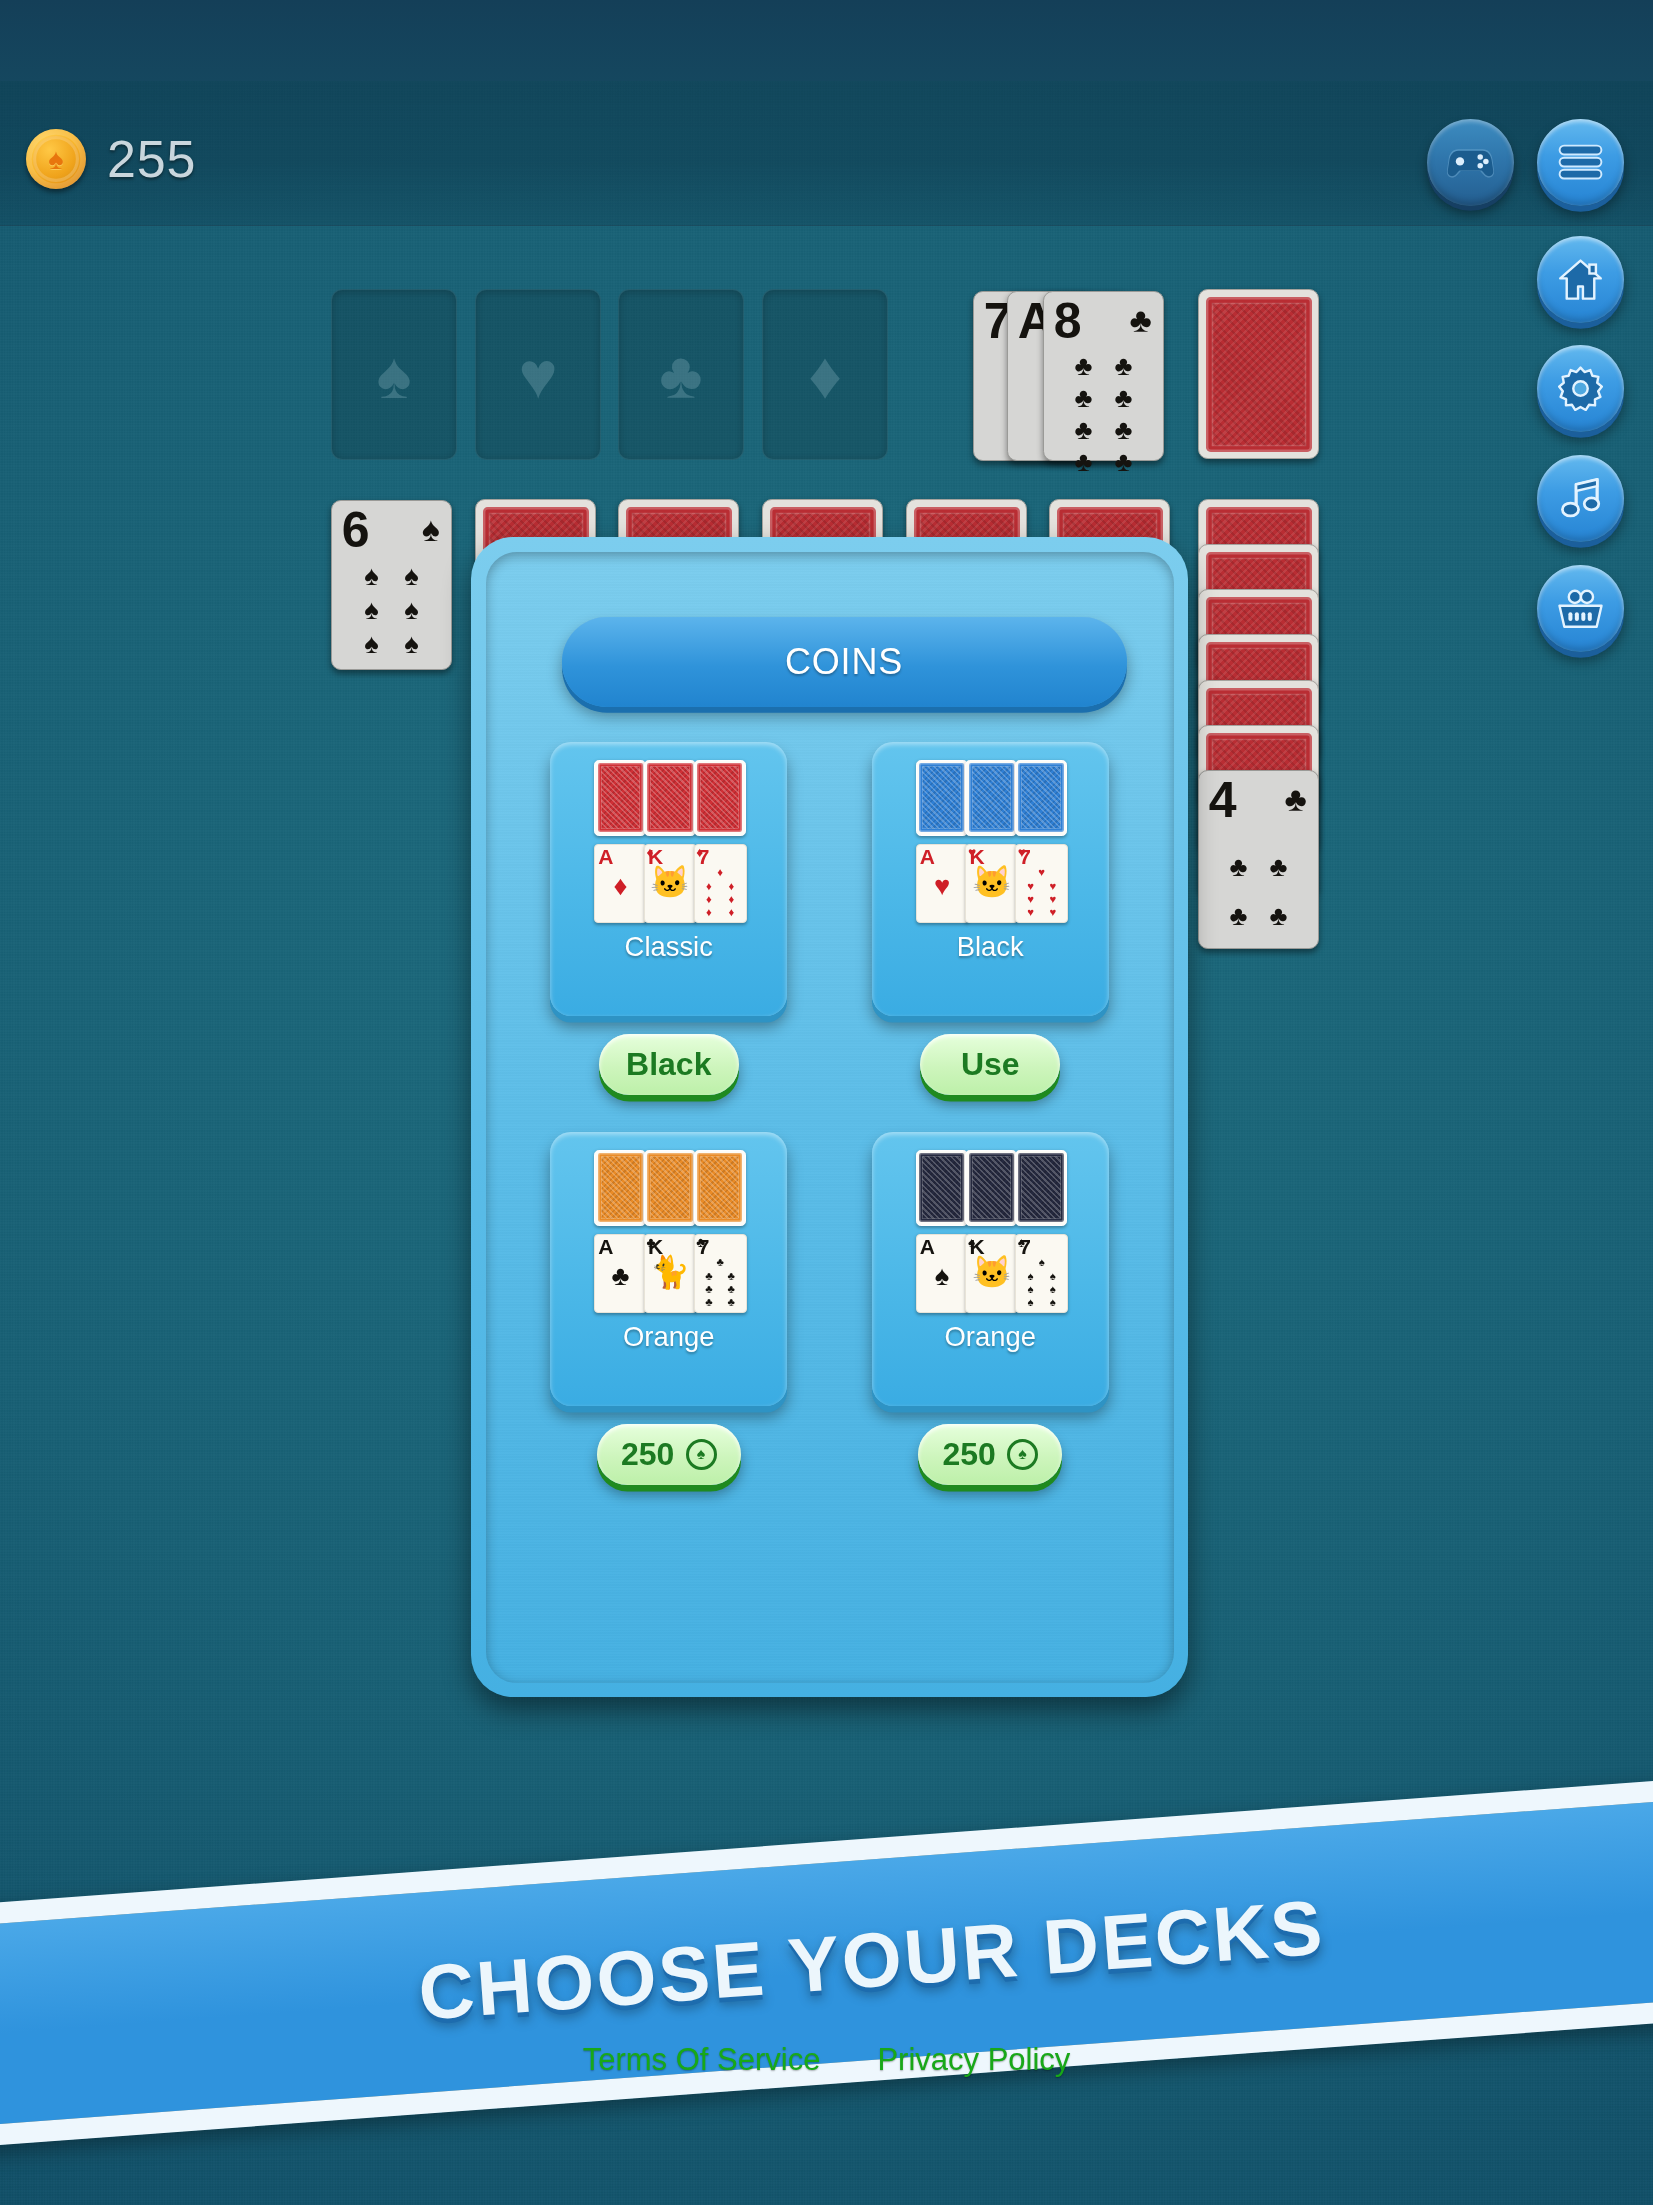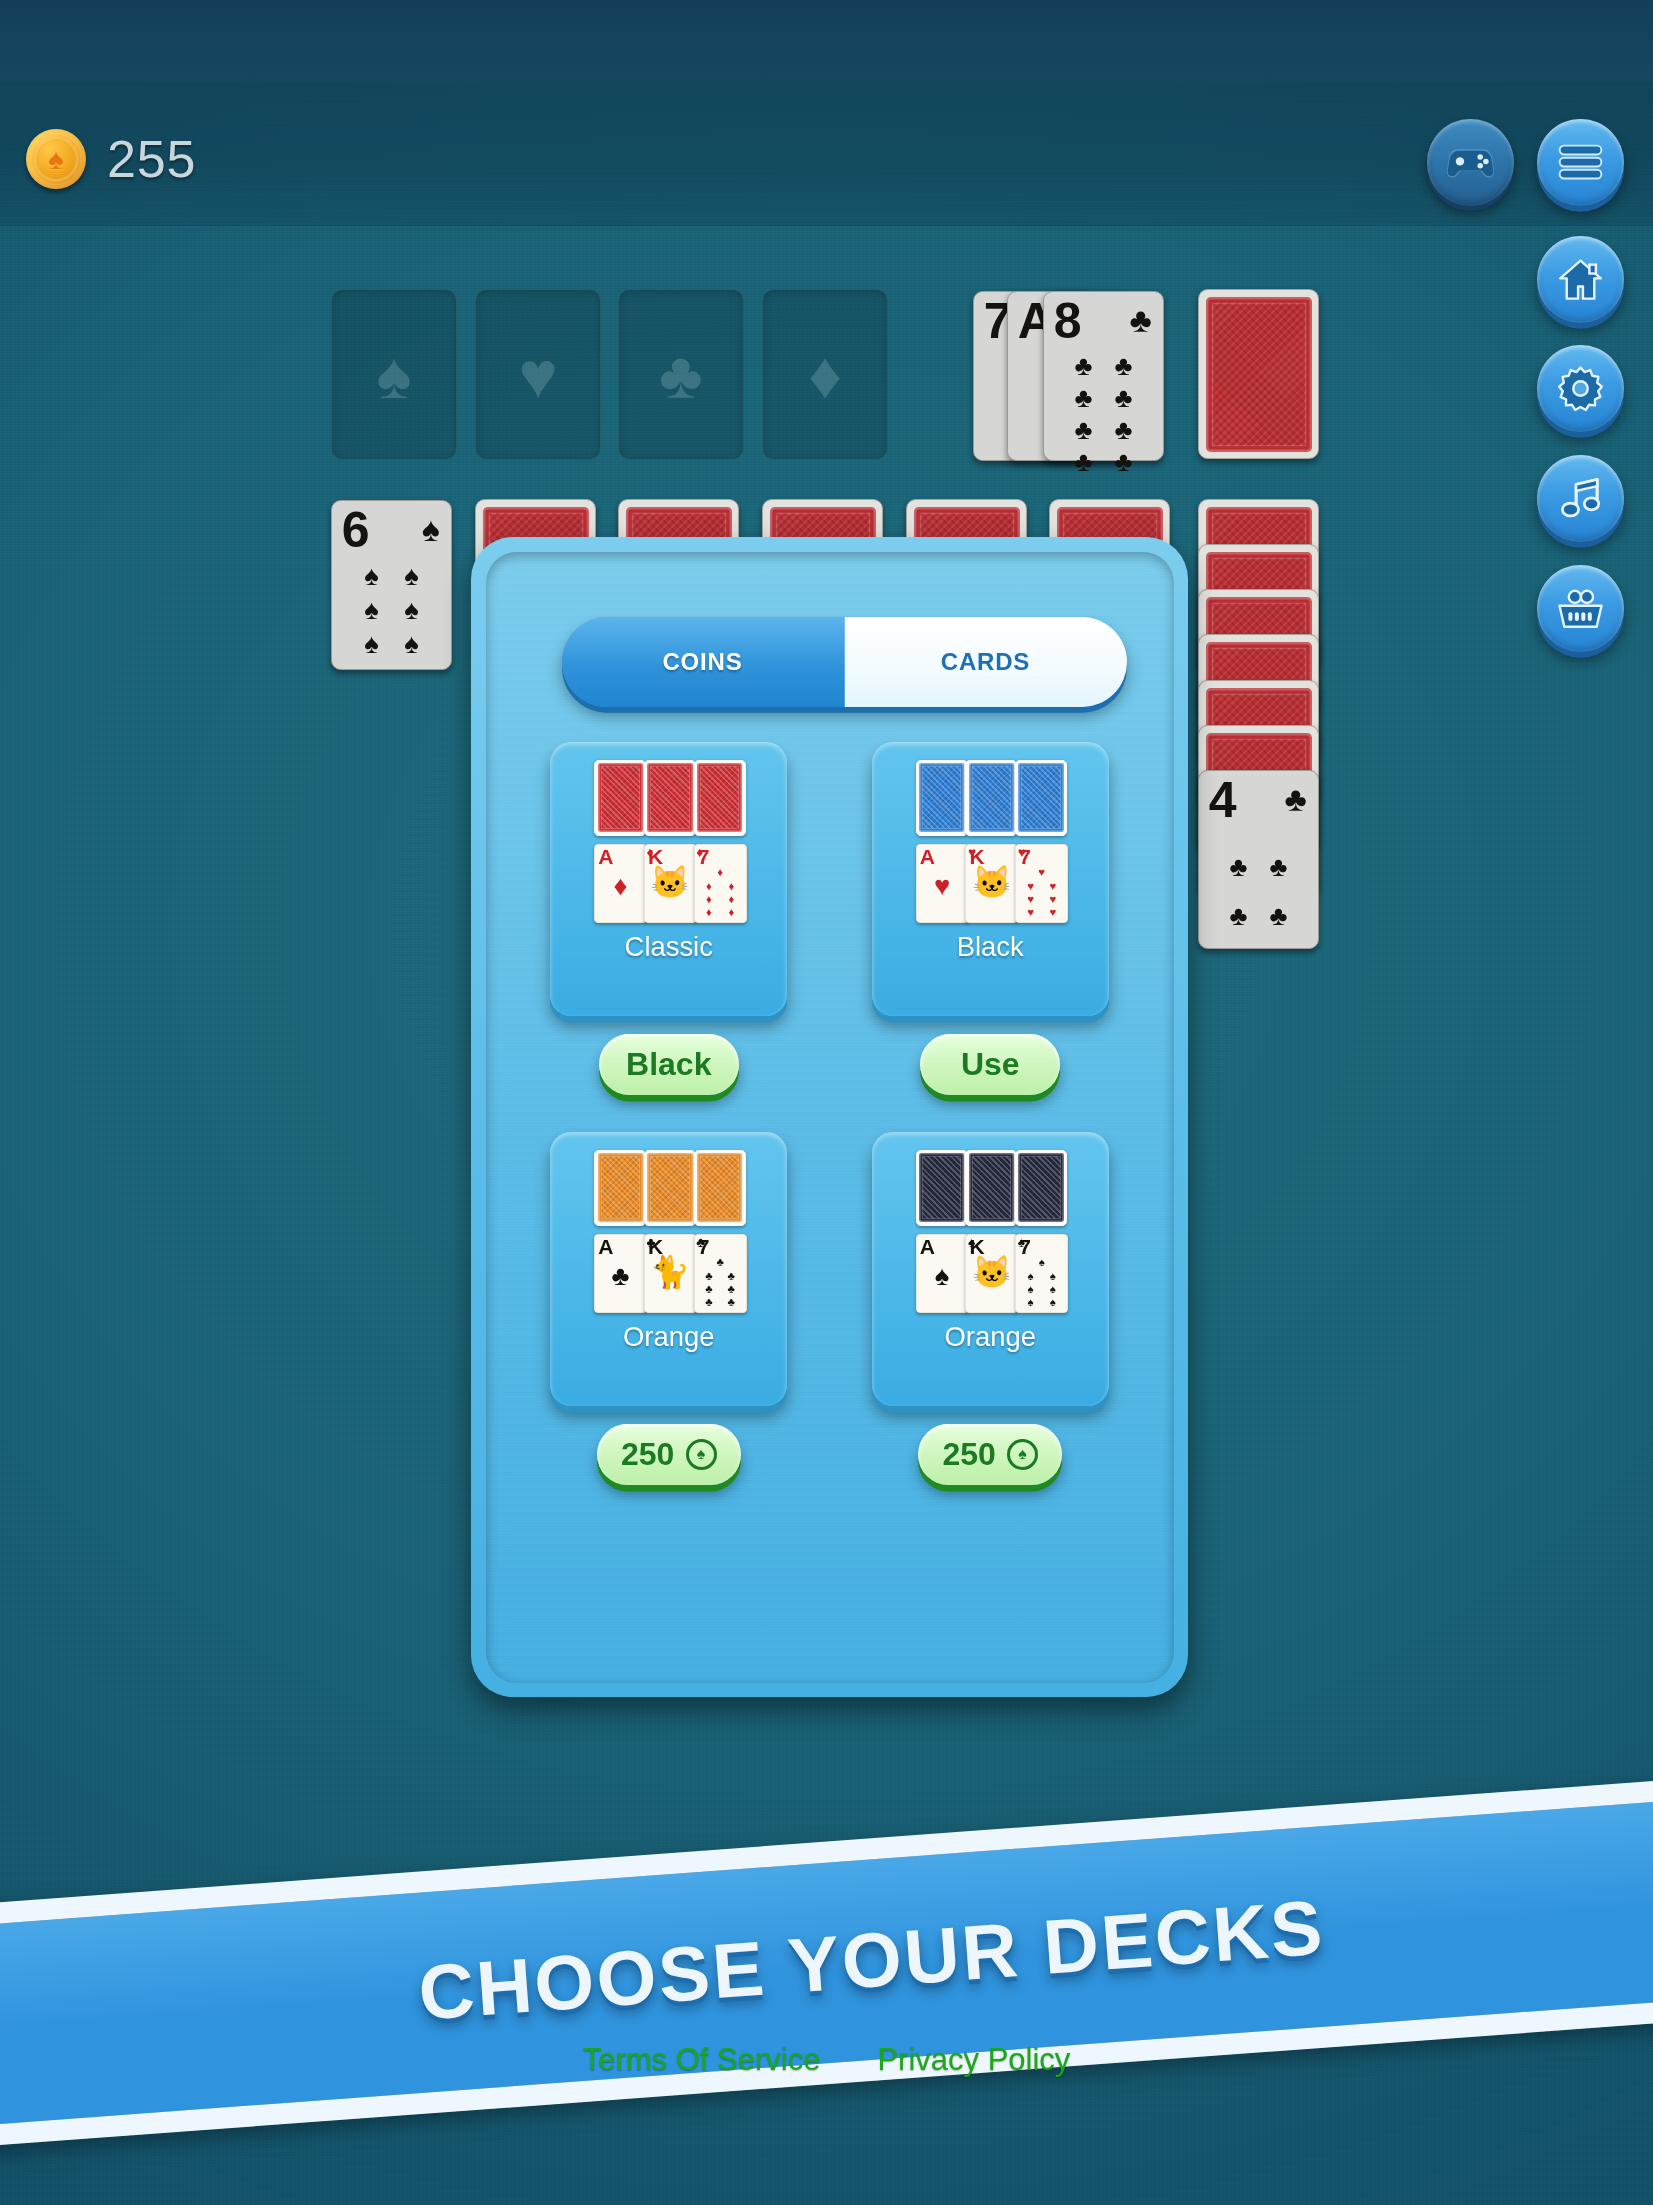--- a/index.html
+++ b/index.html
@@ -146,21 +146,21 @@
 
   
   #tab-bar {
     position:absolute; left:76px; top:65px; width:565px; height:90px;
     border-radius:45px; display:flex; overflow:hidden;
     background:#2d94da;
     box-shadow: 0 5.7px 0 #1b6fae, 0 9px 14.5px rgba(0,0,0,.35), inset 0 2.4px 4px rgba(255,255,255,.40);
   }
   .tab {
     flex:1; display:flex; align-items:center; justify-content:center;
-    font-size:24px; font-weight:700; letter-spacing:0.8px; cursor:pointer;
+    font-size:36px; font-weight:400; letter-spacing:0.8px; cursor:pointer;
     color:#ffffff;
     background: linear-gradient(180deg, #5cb4ec 0%, #2f93da 55%, #2184cf 100%);
     border-right:1.6px solid rgba(255,255,255,.22);
     text-shadow: 0 1.6px 2.4px rgba(0,0,0,.30);
   }
   .tab:last-child { border-right:none; }
   .tab.active {
     background: linear-gradient(180deg, #ffffff 0%, #f2fbff 60%, #e4f5fd 100%);
     color:#1f6fb5; text-shadow:none;
   }
@@ -429,21 +429,20 @@
     <rect x="30" y="30" width="5" height="11" rx="2.5" fill="#e3f3ff"></rect>
     <rect x="38" y="30" width="5" height="11" rx="2.5" fill="#e3f3ff"></rect>
   </svg>
 </div>
 
 <div id="shop-modal">
   <div id="modal-inner">
 
     <div id="tab-bar">
       <div class="tab">COINS</div>
-      <div class="tab active">CARDS</div>
     </div>
 
     <div id="deck-grid">
 
       <div class="deck-cell">
         <div class="deck-tile">
           <div class="mini-backs">
             <div class="mini-back">
                 <div class="mini-back-art" style="--bk:#cf3036"></div>
               </div>

